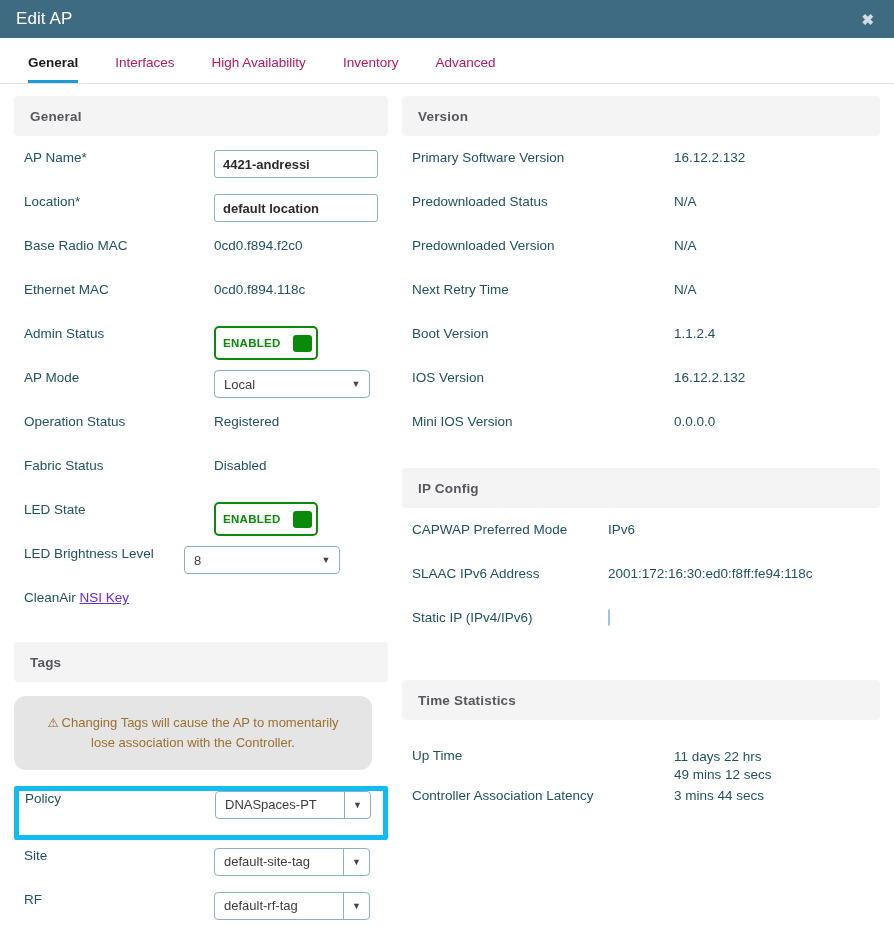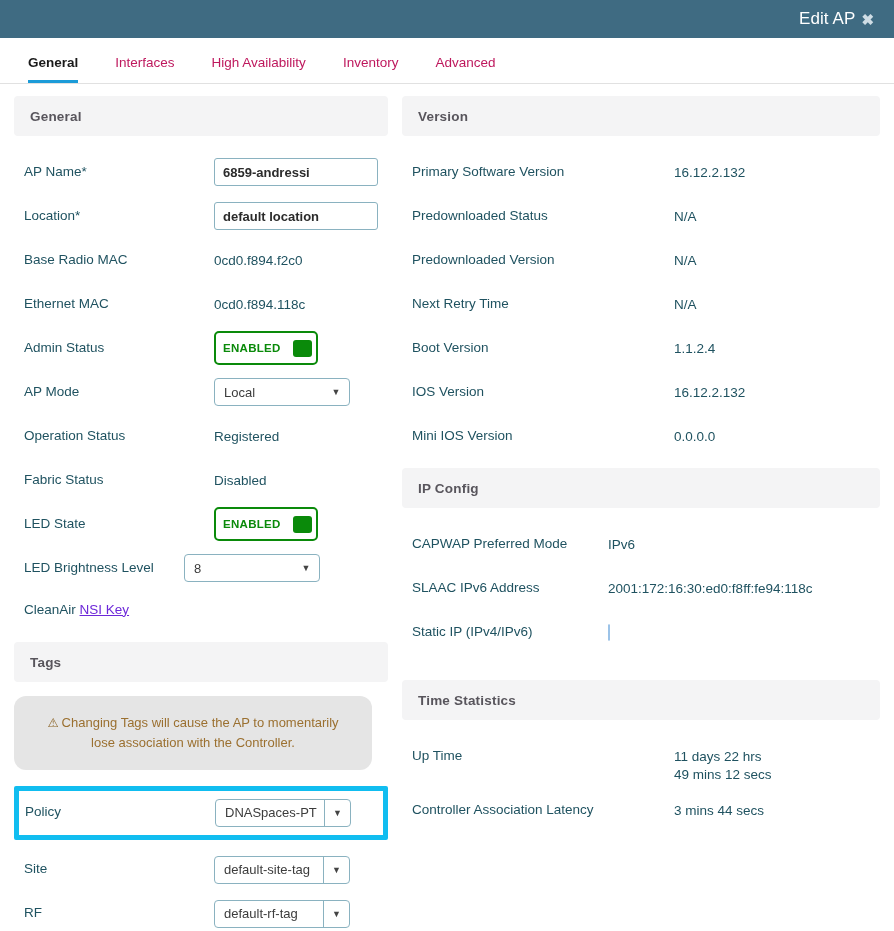--- a/index.html
+++ b/index.html
@@ -8,21 +8,21 @@
     width: 894px; height: 931px;
     background: #ffffff;
     font-family: "Liberation Sans", sans-serif;
     -webkit-font-smoothing: antialiased;
   }
   .window { position: relative; width: 894px; height: 931px; overflow: hidden; background:#fff; }
 
   
   .titlebar {
     height: 38px; background: #3f6b82;
-    display: flex; align-items: center; justify-content: flex-end;
+    display: flex; align-items: center; justify-content: space-between;
     padding: 0 14px 0 16px;
   }
   .titlebar .title {
     color: #ffffff; font-size: 17px; font-weight: 400; letter-spacing: .1px;
   }
   .close-btn {
     color: #cfdde5; font-size: 15px; line-height: 1; font-weight: bold;
     cursor: pointer; padding: 4px 6px; background: none; border: none;
   }
 
@@ -49,21 +49,21 @@
     background: #f4f4f5; border-radius: 4px;
     height: 40px; display: flex; align-items: center;
     padding-left: 16px; margin-bottom: 14px;
   }
   .section-head .section-title {
     font-size: 13.5px; font-weight: 700; color: #58555c; letter-spacing: .2px;
   }
 
   
   .row {
-    display: flex; align-items: center; min-height: 44px; padding: 0 0 0 10px;
+    display: flex; min-height: 44px; padding: 0 0 0 10px;
   }
   .row .label {
     font-size: 13.5px; color: #1f5260; line-height: 1.25;
   }
   .row .value {
     font-size: 13.5px; color: #1f5260;
   }
   .lrow .label  { width: 190px; flex: 0 0 190px; }
   .lrow .field  { flex: 1; }
   .rrow .label  { width: 262px; flex: 0 0 262px; }
@@ -82,21 +82,21 @@
     display: flex; align-items: center; justify-content: space-between;
     padding: 0 4px 0 7px; background: #fff; cursor: pointer;
   }
   .toggle .tlabel {
     font-size: 11.5px; font-weight: 700; color: #0a8a0a; letter-spacing: .3px;
   }
   .toggle .knob { width: 19px; height: 17px; background: #0a8a0a; border-radius: 3px; }
 
   
   .select {
-    width: 136px; height: 28px; border: 1px solid #8ab2c0; border-radius: 4px;
+    width: 156px; height: 28px; border: 1px solid #8ab2c0; border-radius: 4px;
     background: #fff; display: flex; align-items: center; cursor: pointer;
   }
   .select .sel-val {
     flex: 1; padding: 0 6px 0 9px; font-size: 13px; color: #3c3c3c;
     white-space: nowrap; overflow: hidden; text-overflow: ellipsis;
   }
   .select .sel-arrow {
     width: 26px; height: 100%; display: flex; align-items: center; justify-content: center;
     font-size: 9px; color: #444;
   }
@@ -153,21 +153,21 @@
 
     <div class="col-left">
 
       <div class="section-head">
         <span class="section-title">General</span>
       </div>
 
       <div class="row lrow">
         <span class="label">AP Name*</span>
         <span class="field">
-          <span class="textbox">6859-andressi</span>
+          <span class="textbox">4421-andressi</span>
         </span>
       </div>
 
       <div class="row lrow">
         <span class="label">Location*</span>
         <span class="field">
           <span class="textbox">default location</span>
         </span>
       </div>
 

